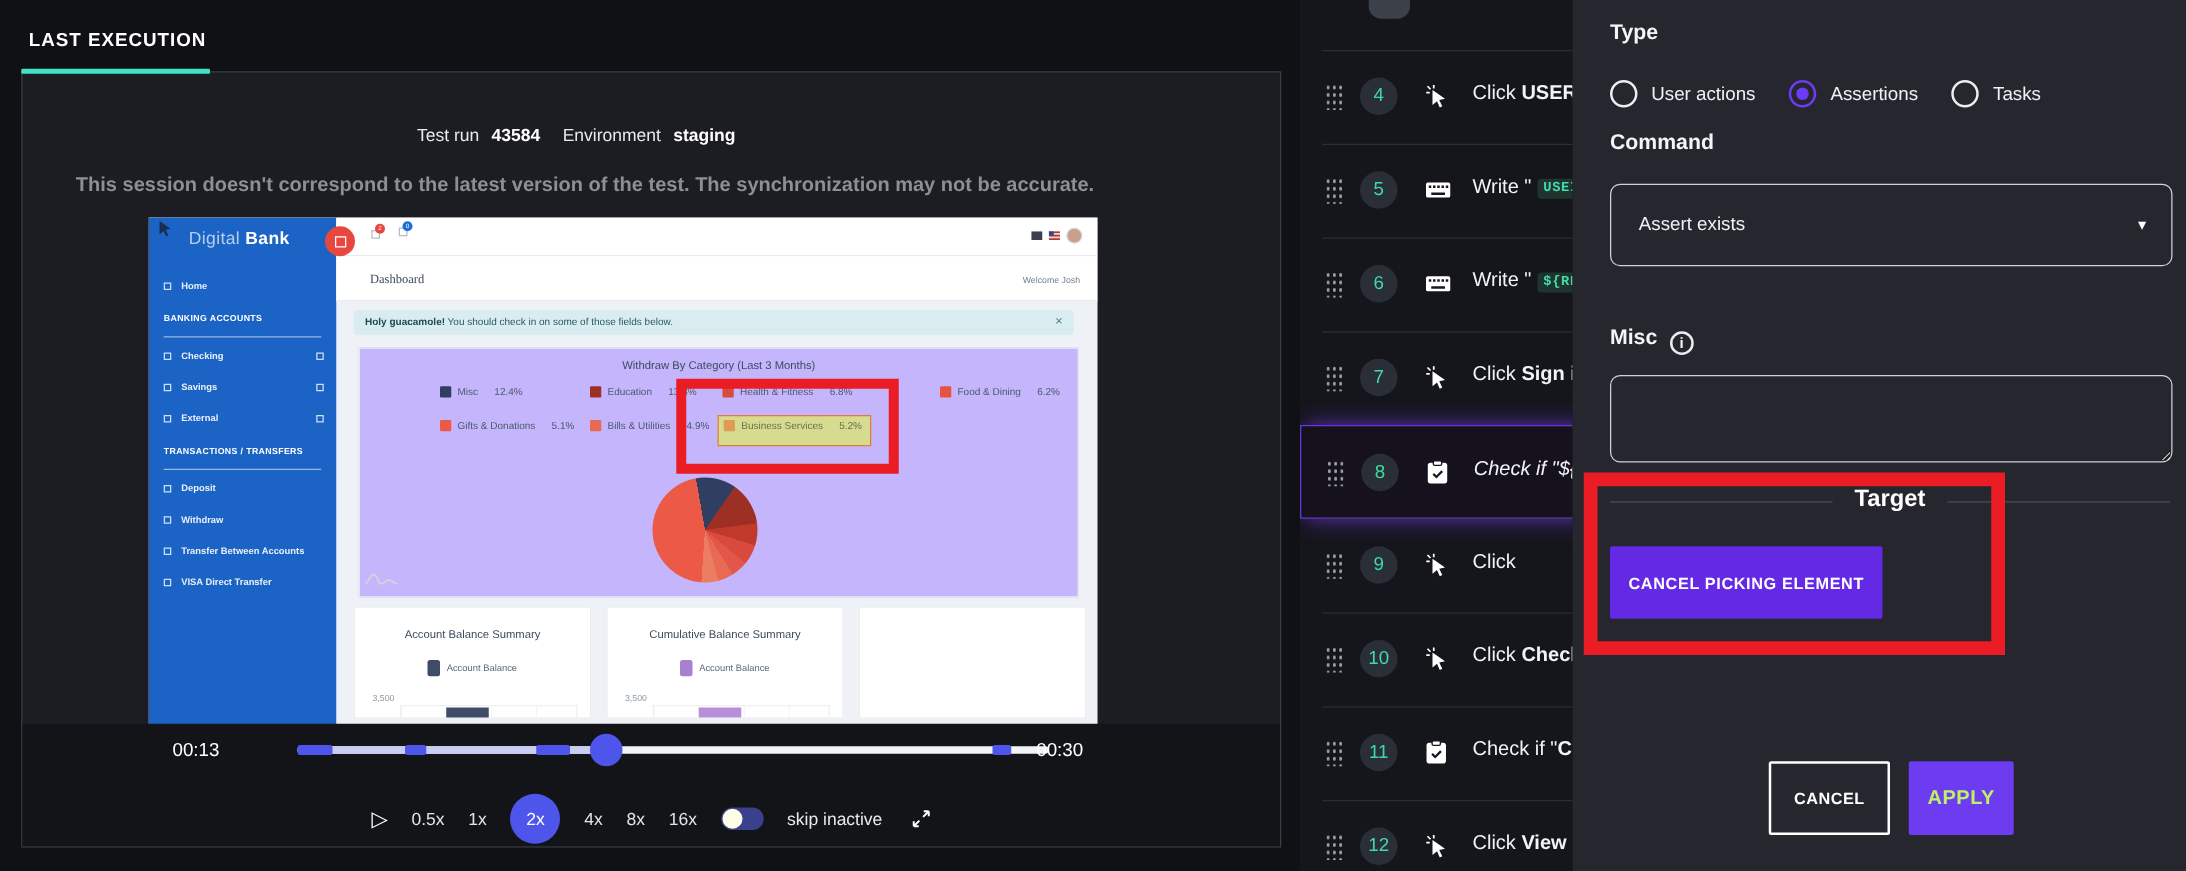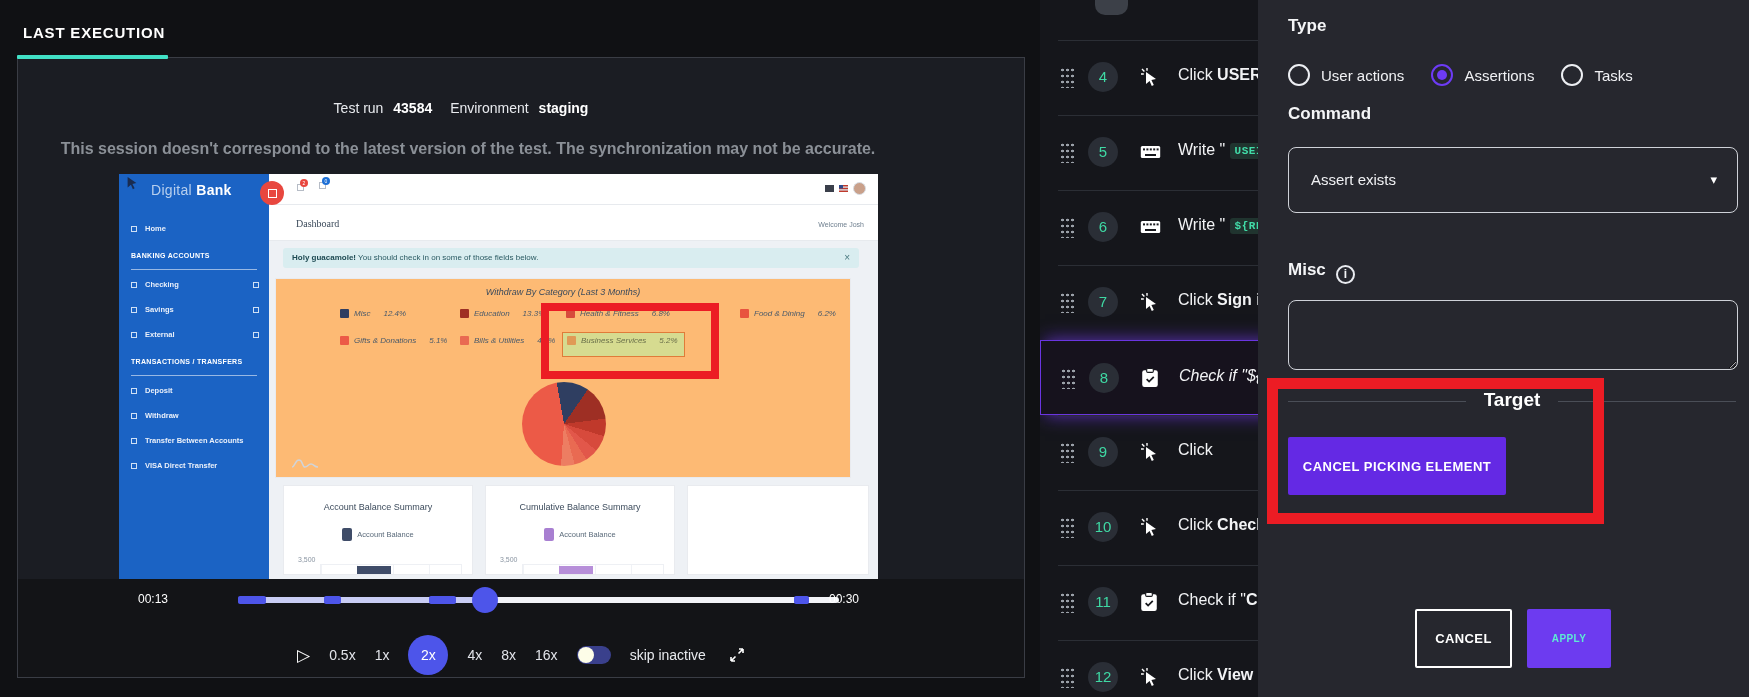--- a/index.html
+++ b/index.html
@@ -41,21 +41,21 @@
 
   .vb-pagebar { position:absolute; left:150px; top:31px; right:0; height:36px; background:#fff; border-bottom:1px solid #e7eaee; }
   .vb-dash { position:absolute; left:27px; top:13px; font-size:10px; color:#3b4a5a;font-family:Liberation Serif, serif; }
   .vb-welcome { position:absolute; right:14px; top:16px; font-size:7px; color:#708090; }
 
   .vb-alert { position:absolute; left:164px; top:74px; width:576px; height:20px; background:#d9edf0; border-radius:3px;
               font-size:8px; color:#2a5a62; line-height:20px; padding:0 9px; }
   .vb-alert b { color:#1d4a52; }
   .vb-alert .x { float:right; font-size:10px; color:#4a7a80; }
 
-  .vb-chartcard { position:absolute; left:156px; top:104px; width:576px; height:200px; background:#fdba74; border:1px solid #e9ebef;font-style:italic; }
+  .vb-chartcard { position:absolute; left:168px; top:104px; width:576px; height:200px; background:#c4b5fd; border:1px solid #e9ebef; }
   .vb-charttitle { position:absolute; left:0; top:8px; width:100%; text-align:center; font-size:9px; color:#3c4b5c; }
   .legend-item { position:absolute; display:flex; align-items:center; gap:5px; font-size:8px; color:#4a5a6a; white-space:nowrap; }
   .legend-item .sw { width:9px; height:9px; border-radius:1px; flex:0 0 auto; }
   .legend-item .val { margin-left:8px; }
   .legend-item.hl { background:#d6db90; border:1px solid #e07b39; padding:3px 6px 11px 4px; color:#6a6f4a; }
   .vb-pie { position:absolute; left:403px; top:208px; width:84px; height:84px; border-radius:50%;
             background:conic-gradient(from -10deg,#2f3e61 0 12.4%,#9e2f24 0 25.7%,#c0392b 0 32.5%,#d74a3c 0 38.7%,#e2574a 0 43.8%,#e96a52 0 48.7%,#ed7d62 0 53.9%,#ec5a47 0 100%); }
   .vb-squiggle { position:absolute; left:172px; top:282px; }
 
   .red-rect1 { position:absolute; left:422px; top:129px; width:178px; height:76px; border:8px solid #ec1c24; z-index:6; }
@@ -64,21 +64,21 @@
   .vb-cardtitle { position:absolute; left:0; top:16px; width:100%; text-align:center; font-size:9px; color:#3c4b5c; }
   .vb-cardlegend { position:absolute; left:0; top:42px; width:100%; display:flex; justify-content:center; align-items:center; gap:5px; font-size:7.5px; color:#5a6a7a; }
   .vb-cardlegend .sw { width:10px; height:13px; border-radius:2px; }
   .vb-axis { position:absolute; left:14px; top:70px; font-size:7px; color:#8a95a2; }
   .vb-plot { position:absolute; left:36px; right:10px; top:78px; bottom:-1px; border:1px solid #eef0f4; border-bottom:none;
              background:linear-gradient(90deg, #f0f2f6 1px, transparent 1px); background-size:36px 100%; }
   .vb-bar { position:absolute; bottom:0; height:9px; width:34px; }
 
   
   .player { position:absolute; left:0; top:521px; width:1006px; height:98px; background:#131417; }
-  .p-time { position:absolute; top:13px; font-size:12px; color:#fff; }
+  .p-time { position:absolute; top:13px; font-size:15px; color:#fff; }
   .p-track { position:absolute; left:220px; top:18px; width:601px; height:6px; background:#f2f3f7; border-radius:3px; }
   .p-played { position:absolute; left:0; top:0; height:6px; width:247px; background:#c9cdf4; border-radius:3px; }
   .p-marker { position:absolute; top:-1px; height:8px; background:#4d55ea; border-radius:2px; }
   .p-head { position:absolute; left:234px; top:-10px; width:26px; height:26px; border-radius:50%; background:#4d55ea; }
   .p-controls { position:absolute; left:0; top:56px; width:100%; display:flex; justify-content:center; align-items:center; gap:19px; font-size:14px; color:#e8eaee; }
   .p-play { font-size:17px; color:#fff; }
   .p-speed { color:#e2e4ea; }
   .p-speed.active { width:40px; height:40px; border-radius:50%; background:#4d55ea; color:#fff; text-align:center; line-height:40px; }
   .p-toggle { width:34px; height:18px; border-radius:9px; background:#3a408c; position:relative; }
   .p-toggle .knob { position:absolute; left:1px; top:1px; width:16px; height:16px; border-radius:50%; background:#fdfde8; }
@@ -119,21 +119,21 @@
   .rp-divider { position:absolute; left:30px; right:13px; top:389px; height:24px; }
   .rp-divider .line { position:absolute; left:0; right:0; top:12px; border-top:1px solid #4a4e57; }
   .rp-divider .lbl { position:relative; display:table; margin:0 auto; background:#26272e; padding:0 18px;
                      font-size:19px; font-weight:bold; color:#fff; }
   .rp-pickbtn { position:absolute; left:30px; top:437px; width:218px; height:58px; background:#6429e4; border:none; border-radius:2px;
                 color:#fff; font-size:13px; font-weight:bold; letter-spacing:.5px; font-family:inherit; }
   .red-rect2 { position:absolute; left:1267px; top:378px; width:337px; height:146px; border:11px solid #ec1c24; z-index:8; }
   .rp-cancel { position:absolute; left:157px; top:609px; width:97px; height:59px; background:transparent; border:2px solid #fff; border-radius:2px;
                color:#fff; font-size:13px; font-weight:bold; letter-spacing:.4px; font-family:inherit; }
   .rp-apply { position:absolute; left:269px; top:609px; width:84px; height:59px; background:#6d3bf0; border:none; border-radius:2px;
-              color:#5eead4; font-size:10px; font-weight:bold; letter-spacing:.4px; font-family:inherit; }
+              color:#bef264; font-size:16px; font-weight:bold; letter-spacing:.4px; font-family:inherit; }
 </style>
 </head>
 <body>
 
 <div id="root">
 
   <div class="tab-label">LAST EXECUTION</div>
   <div class="tab-underline"></div>
 
   <div class="exec-panel">

